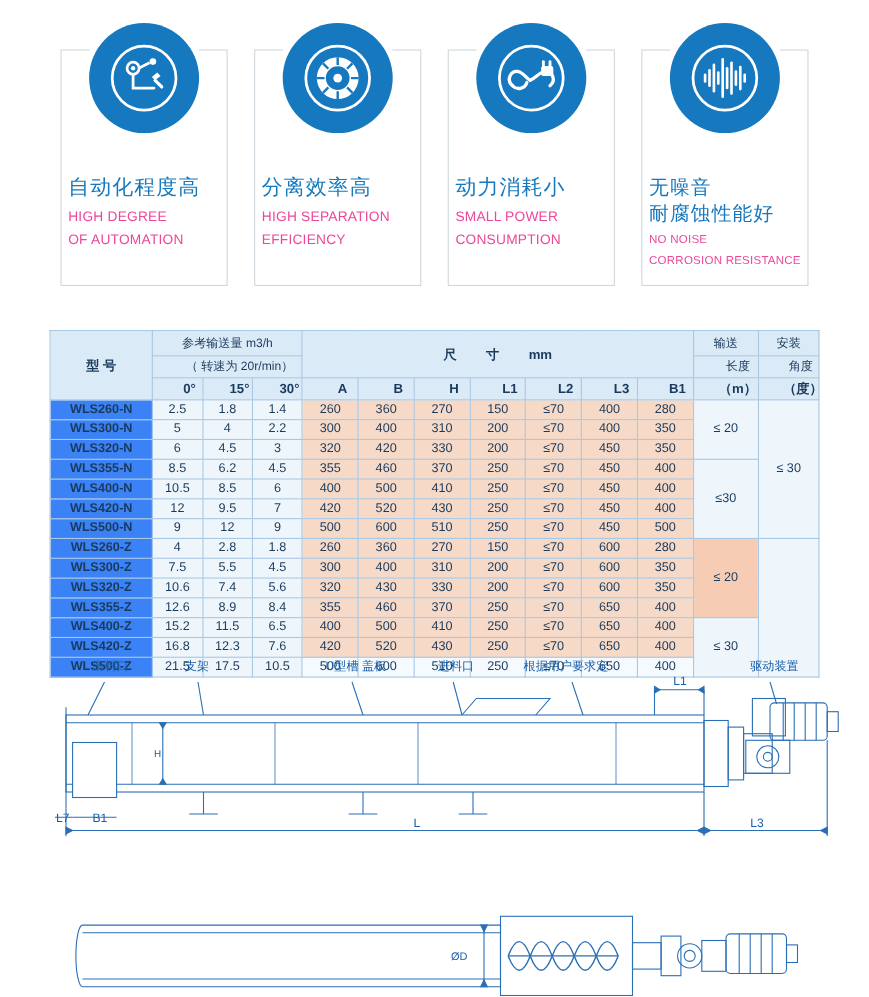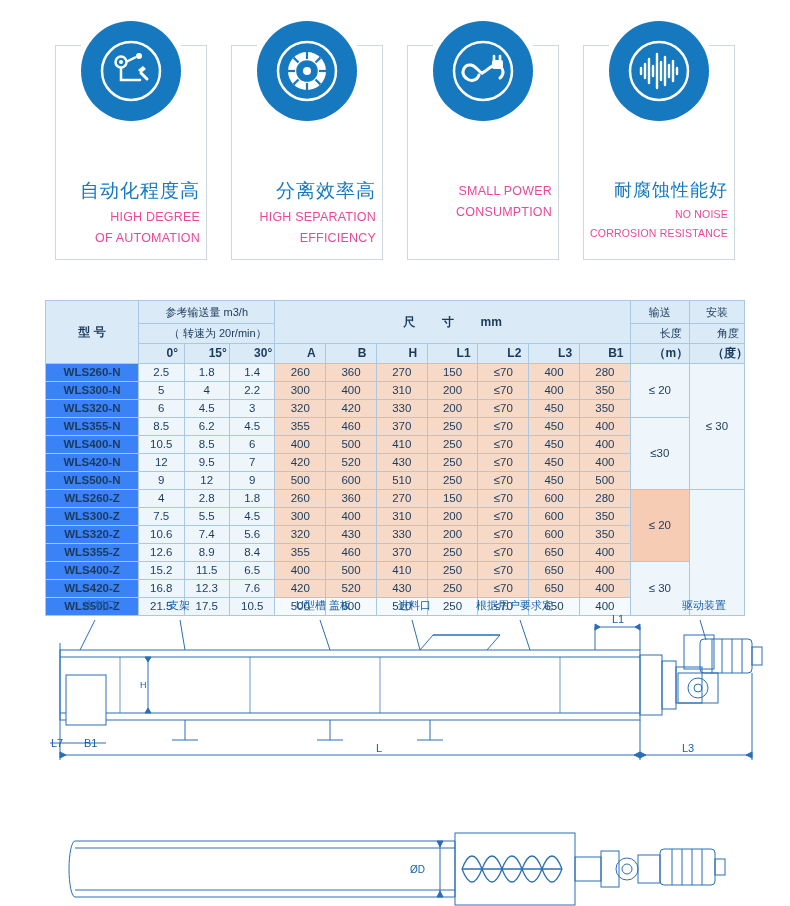--- a/index.html
+++ b/index.html
@@ -27,21 +27,21 @@
   }
   .feature .circle{
     position:absolute;left:50%;top:-25px;transform:translateX(-50%);
     width:100px;height:100px;border-radius:50%;
     background:#1678be;
     display:flex;align-items:center;justify-content:center;
     box-shadow:0 0 0 6px #fff;
   }
   .feature .circle svg{display:block;}
   .feature .txt{
-    position:absolute;left:0;right:0;top:112px;text-align:right;padding:0 6px;margin-top:20px;
+    position:absolute;left:0;right:0;top:112px;text-align:left;padding:0 6px;
   }
   .feature .cn{
     color:#1678be;font-size:19px;line-height:26px;letter-spacing:1px;
   }
   .feature .cn.two{font-size:18px;line-height:24px;}
   .feature .en{
     color:#ec4899;font-size:12.5px;line-height:15px;margin-top:6px;letter-spacing:.2px;
   }
   .feature .en.small{font-size:10.5px;line-height:13px;}
 
@@ -144,20 +144,21 @@
         <circle cx="31" cy="31" r="29" fill="none" stroke="#ffffff" stroke-width="2.5"></circle>
         <path d="M14 38 c-6 -5 -2 -14 5 -13 c5 1 7 6 11 8" fill="none" stroke="#ffffff" stroke-width="3" stroke-linecap="round"></path>
         <path d="M14 38 c4 4 11 3 13 -3" fill="none" stroke="#ffffff" stroke-width="3" stroke-linecap="round"></path>
         <path d="M30 33 c5 -2 8 -7 13 -8 c7 -1 11 8 5 13" fill="none" stroke="#ffffff" stroke-width="3" stroke-linecap="round"></path>
         <rect x="40" y="20" width="11" height="9" rx="2" fill="#ffffff"></rect>
         <line x1="42" y1="16" x2="42" y2="21" stroke="#ffffff" stroke-width="2.6" stroke-linecap="round"></line>
         <line x1="48" y1="16" x2="48" y2="21" stroke="#ffffff" stroke-width="2.6" stroke-linecap="round"></line>
       </svg>
     </div>
     <div class="txt">
+      <div class="cn">动力消耗小</div>
       <div class="en">SMALL POWER</div>
       <div class="en">CONSUMPTION</div>
     </div>
   </div>
 
   <div class="feature">
     <div class="circle">
       <svg width="62" height="62" viewBox="0 0 62 62">
         <circle cx="31" cy="31" r="29" fill="none" stroke="#ffffff" stroke-width="2.5"></circle>
         <g stroke="#ffffff" stroke-width="2.4" stroke-linecap="round">
@@ -168,20 +169,21 @@
           <line x1="29" y1="14" x2="29" y2="48"></line>
           <line x1="33" y1="22" x2="33" y2="40"></line>
           <line x1="37" y1="17" x2="37" y2="45"></line>
           <line x1="41" y1="25" x2="41" y2="37"></line>
           <line x1="45" y1="21" x2="45" y2="41"></line>
           <line x1="49" y1="28" x2="49" y2="34"></line>
         </g>
       </svg>
     </div>
     <div class="txt">
+      <div class="cn two">无噪音</div>
       <div class="cn two">耐腐蚀性能好</div>
       <div class="en small">NO NOISE</div>
       <div class="en small">CORROSION RESISTANCE</div>
     </div>
   </div>
 
 </div>
 
 <div class="table-wrap">
   <table>

